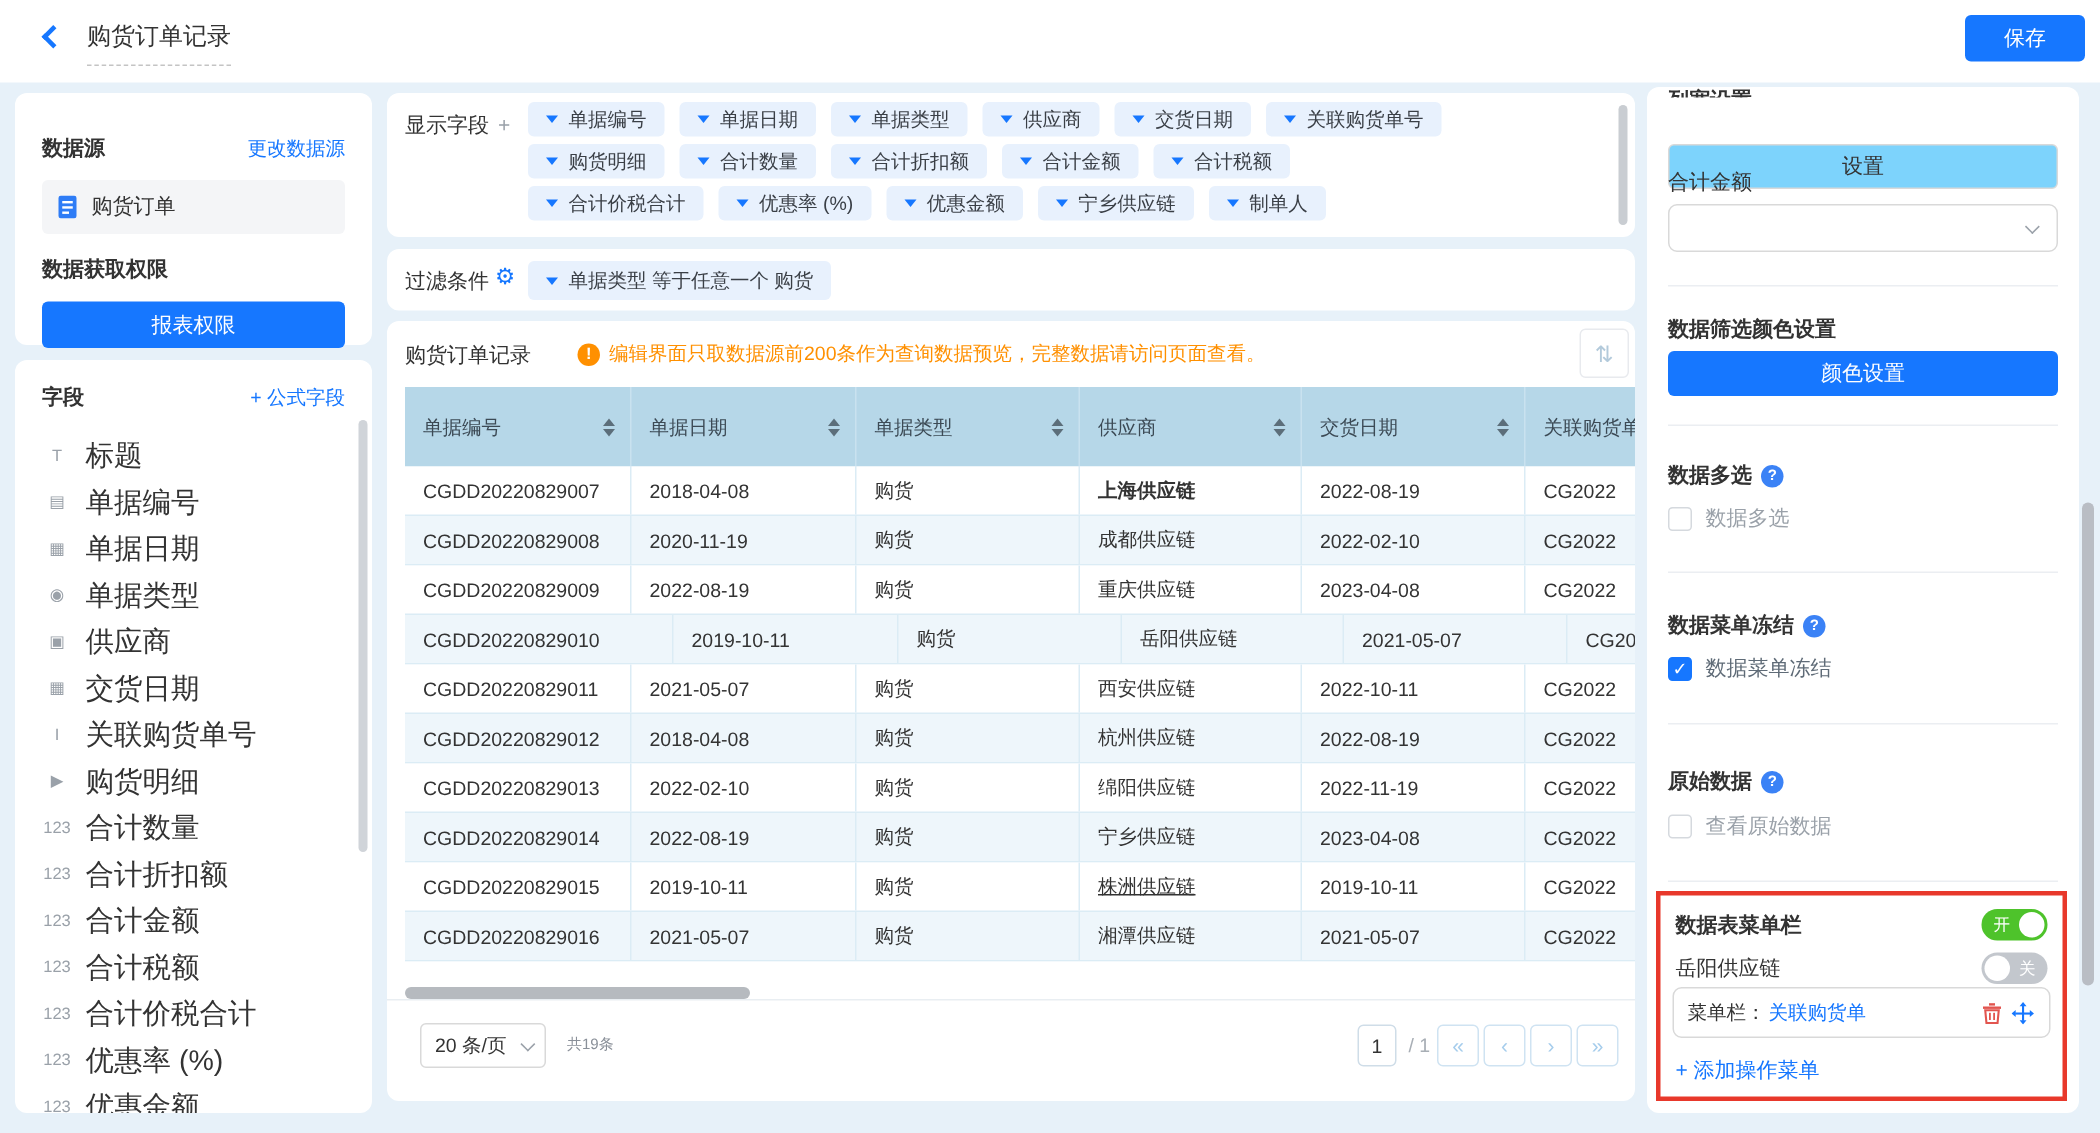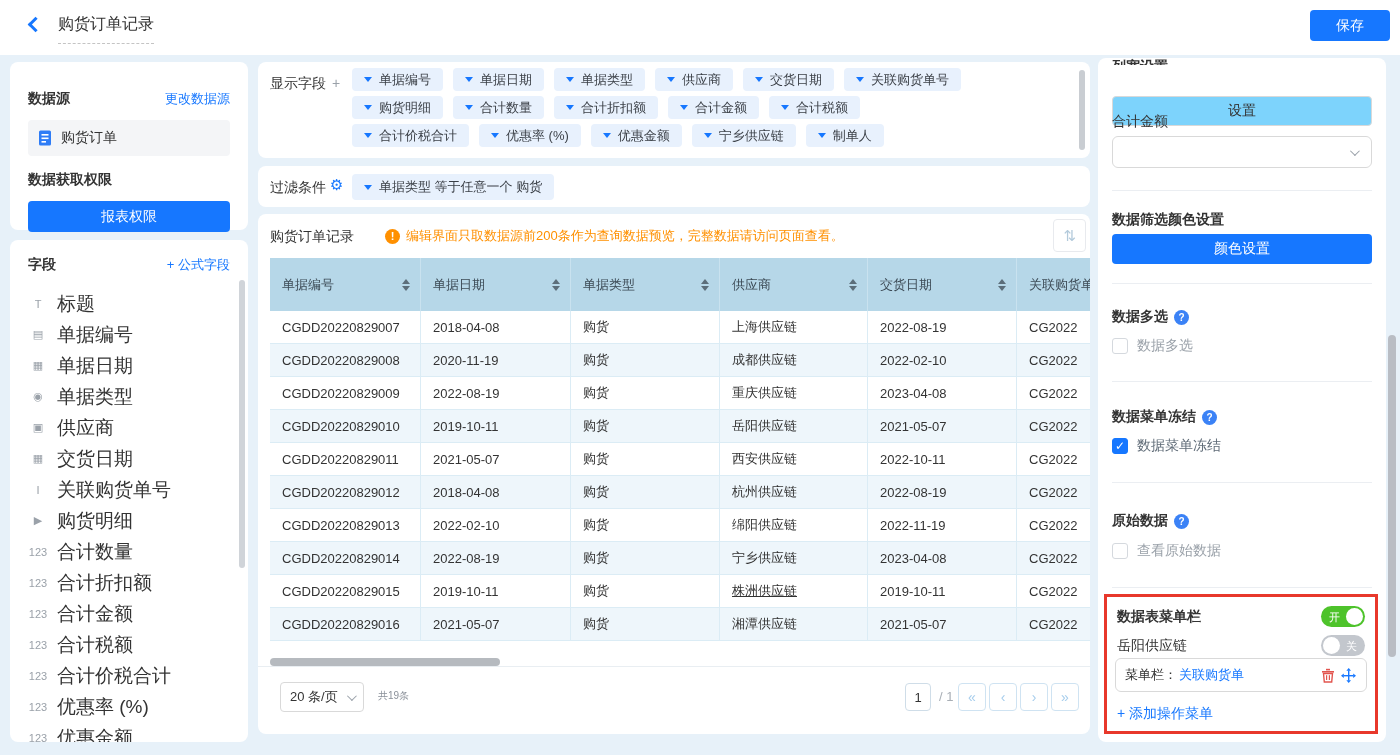--- a/index.html
+++ b/index.html
@@ -360,42 +360,42 @@
           </div>
           <div class="th" style="width: 160px;">
             <span>关联购货单号</span>
           </div>
         </div>
       <div id="tbody">
           <div class="tr">
             <div class="td" style="width: 151px;">CGDD20220829007</div>
             <div class="td" style="width: 150px;">2018-04-08</div>
             <div class="td" style="width: 149px;">购货</div>
-            <div class="td" style="width: 148px;">上海供应链</div>
+            <div class="td" style="width: 148px; font-weight: bold;">上海供应链</div>
             <div class="td" style="width: 149px;">2022-08-19</div>
             <div class="td" style="width: 160px;">CG2022</div>
           </div>
           <div class="tr alt">
             <div class="td" style="width: 151px;">CGDD20220829008</div>
             <div class="td" style="width: 150px;">2020-11-19</div>
             <div class="td" style="width: 149px;">购货</div>
             <div class="td" style="width: 148px;">成都供应链</div>
             <div class="td" style="width: 149px;">2022-02-10</div>
             <div class="td" style="width: 160px;">CG2022</div>
           </div>
           <div class="tr">
             <div class="td" style="width: 151px;">CGDD20220829009</div>
             <div class="td" style="width: 150px;">2022-08-19</div>
             <div class="td" style="width: 149px;">购货</div>
             <div class="td" style="width: 148px;">重庆供应链</div>
             <div class="td" style="width: 149px;">2023-04-08</div>
             <div class="td" style="width: 160px;">CG2022</div>
           </div>
           <div class="tr alt">
-            <div class="td" style="width: 151px;">CGDD20220829010</div>
+            <div class="td" style="width: 179px;">CGDD20220829010</div>
             <div class="td" style="width: 150px;">2019-10-11</div>
             <div class="td" style="width: 149px;">购货</div>
             <div class="td" style="width: 148px;">岳阳供应链</div>
             <div class="td" style="width: 149px;">2021-05-07</div>
             <div class="td" style="width: 160px;">CG2022</div>
           </div>
           <div class="tr">
             <div class="td" style="width: 151px;">CGDD20220829011</div>
             <div class="td" style="width: 150px;">2021-05-07</div>
             <div class="td" style="width: 149px;">购货</div>

